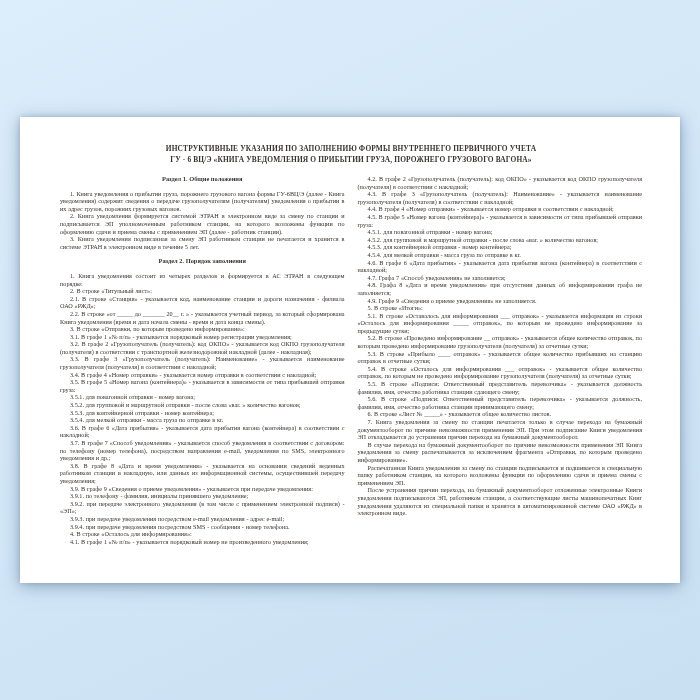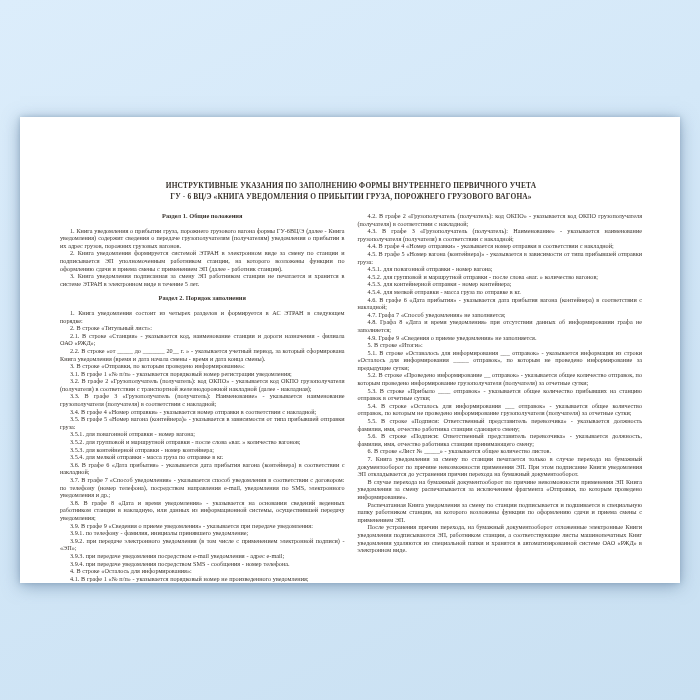--- a/index.html
+++ b/index.html
@@ -15,21 +15,21 @@
   }
   .paper {
     position: absolute;
     left: 20px;
     top: 117px;
     width: 660px;
     height: 466px;
     background: #ffffff;
     box-shadow: 0 3px 16px rgba(84, 115, 147, 0.55), 0 0 5px rgba(96, 125, 155, 0.35);
     box-sizing: border-box;
-    padding: 64px 38px 20px 40px;
+    padding: 27px 38px 20px 40px;
     overflow: hidden;
     color: #39332d;
   }
   .doc-title {
     text-align: center;
     font-weight: bold;
     font-size: 7.4px;
     line-height: 10.5px;
     letter-spacing: 0.15px;
     margin: 0 auto 10px auto;

